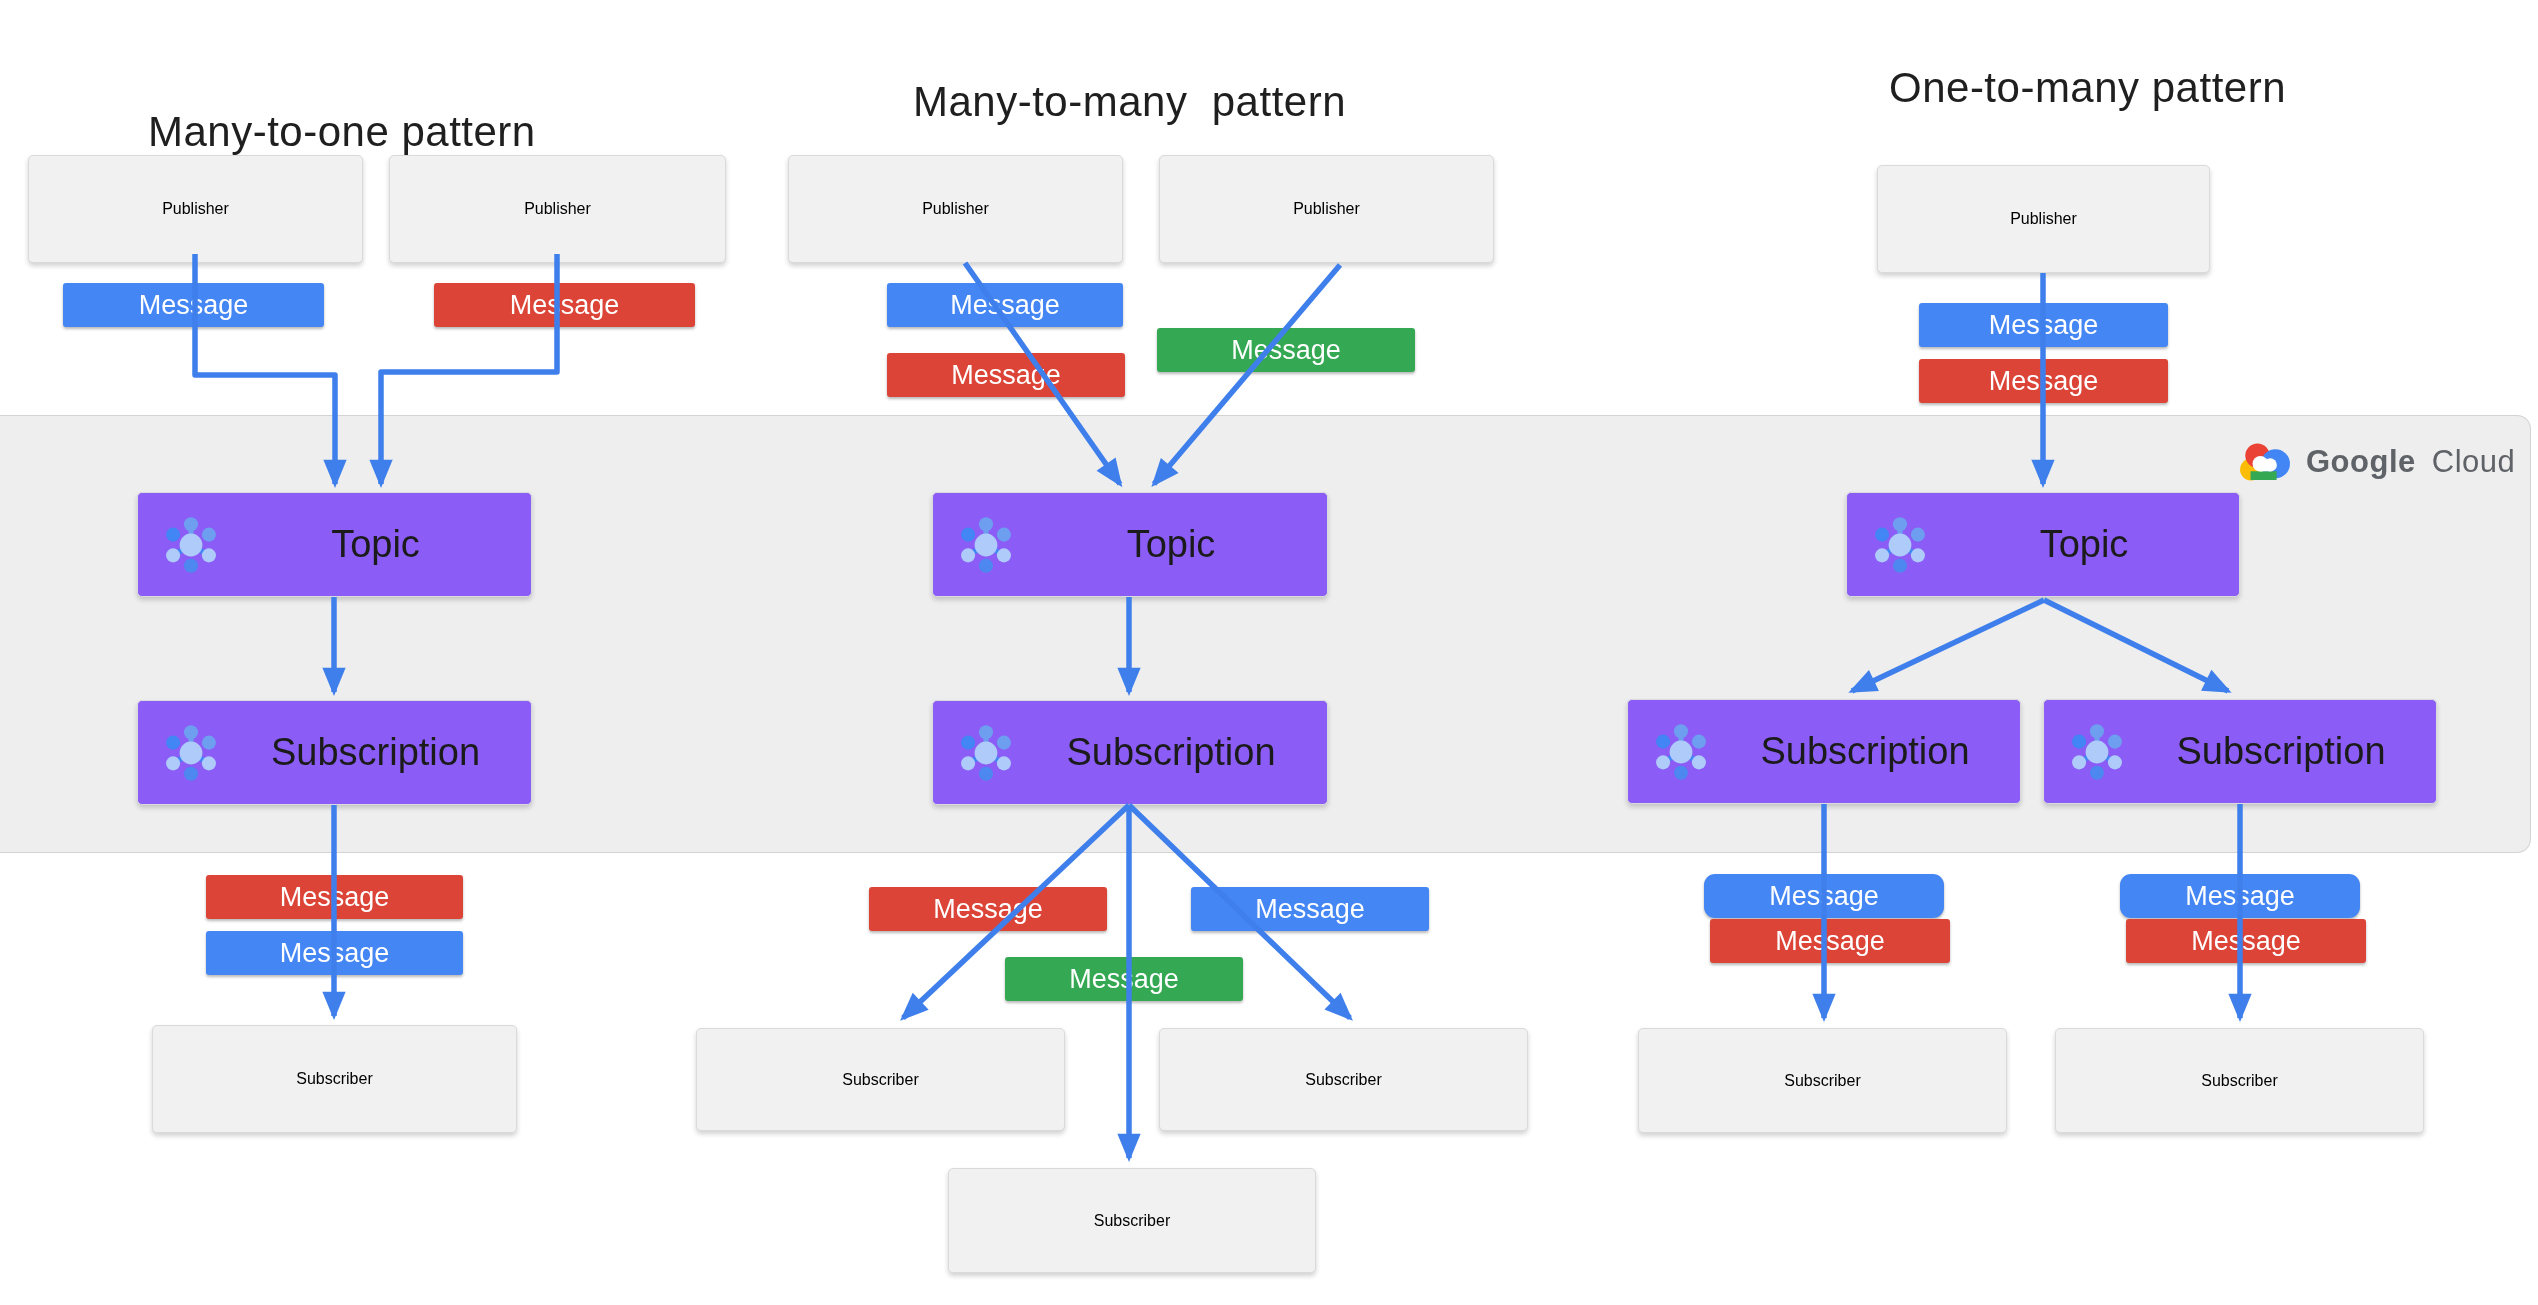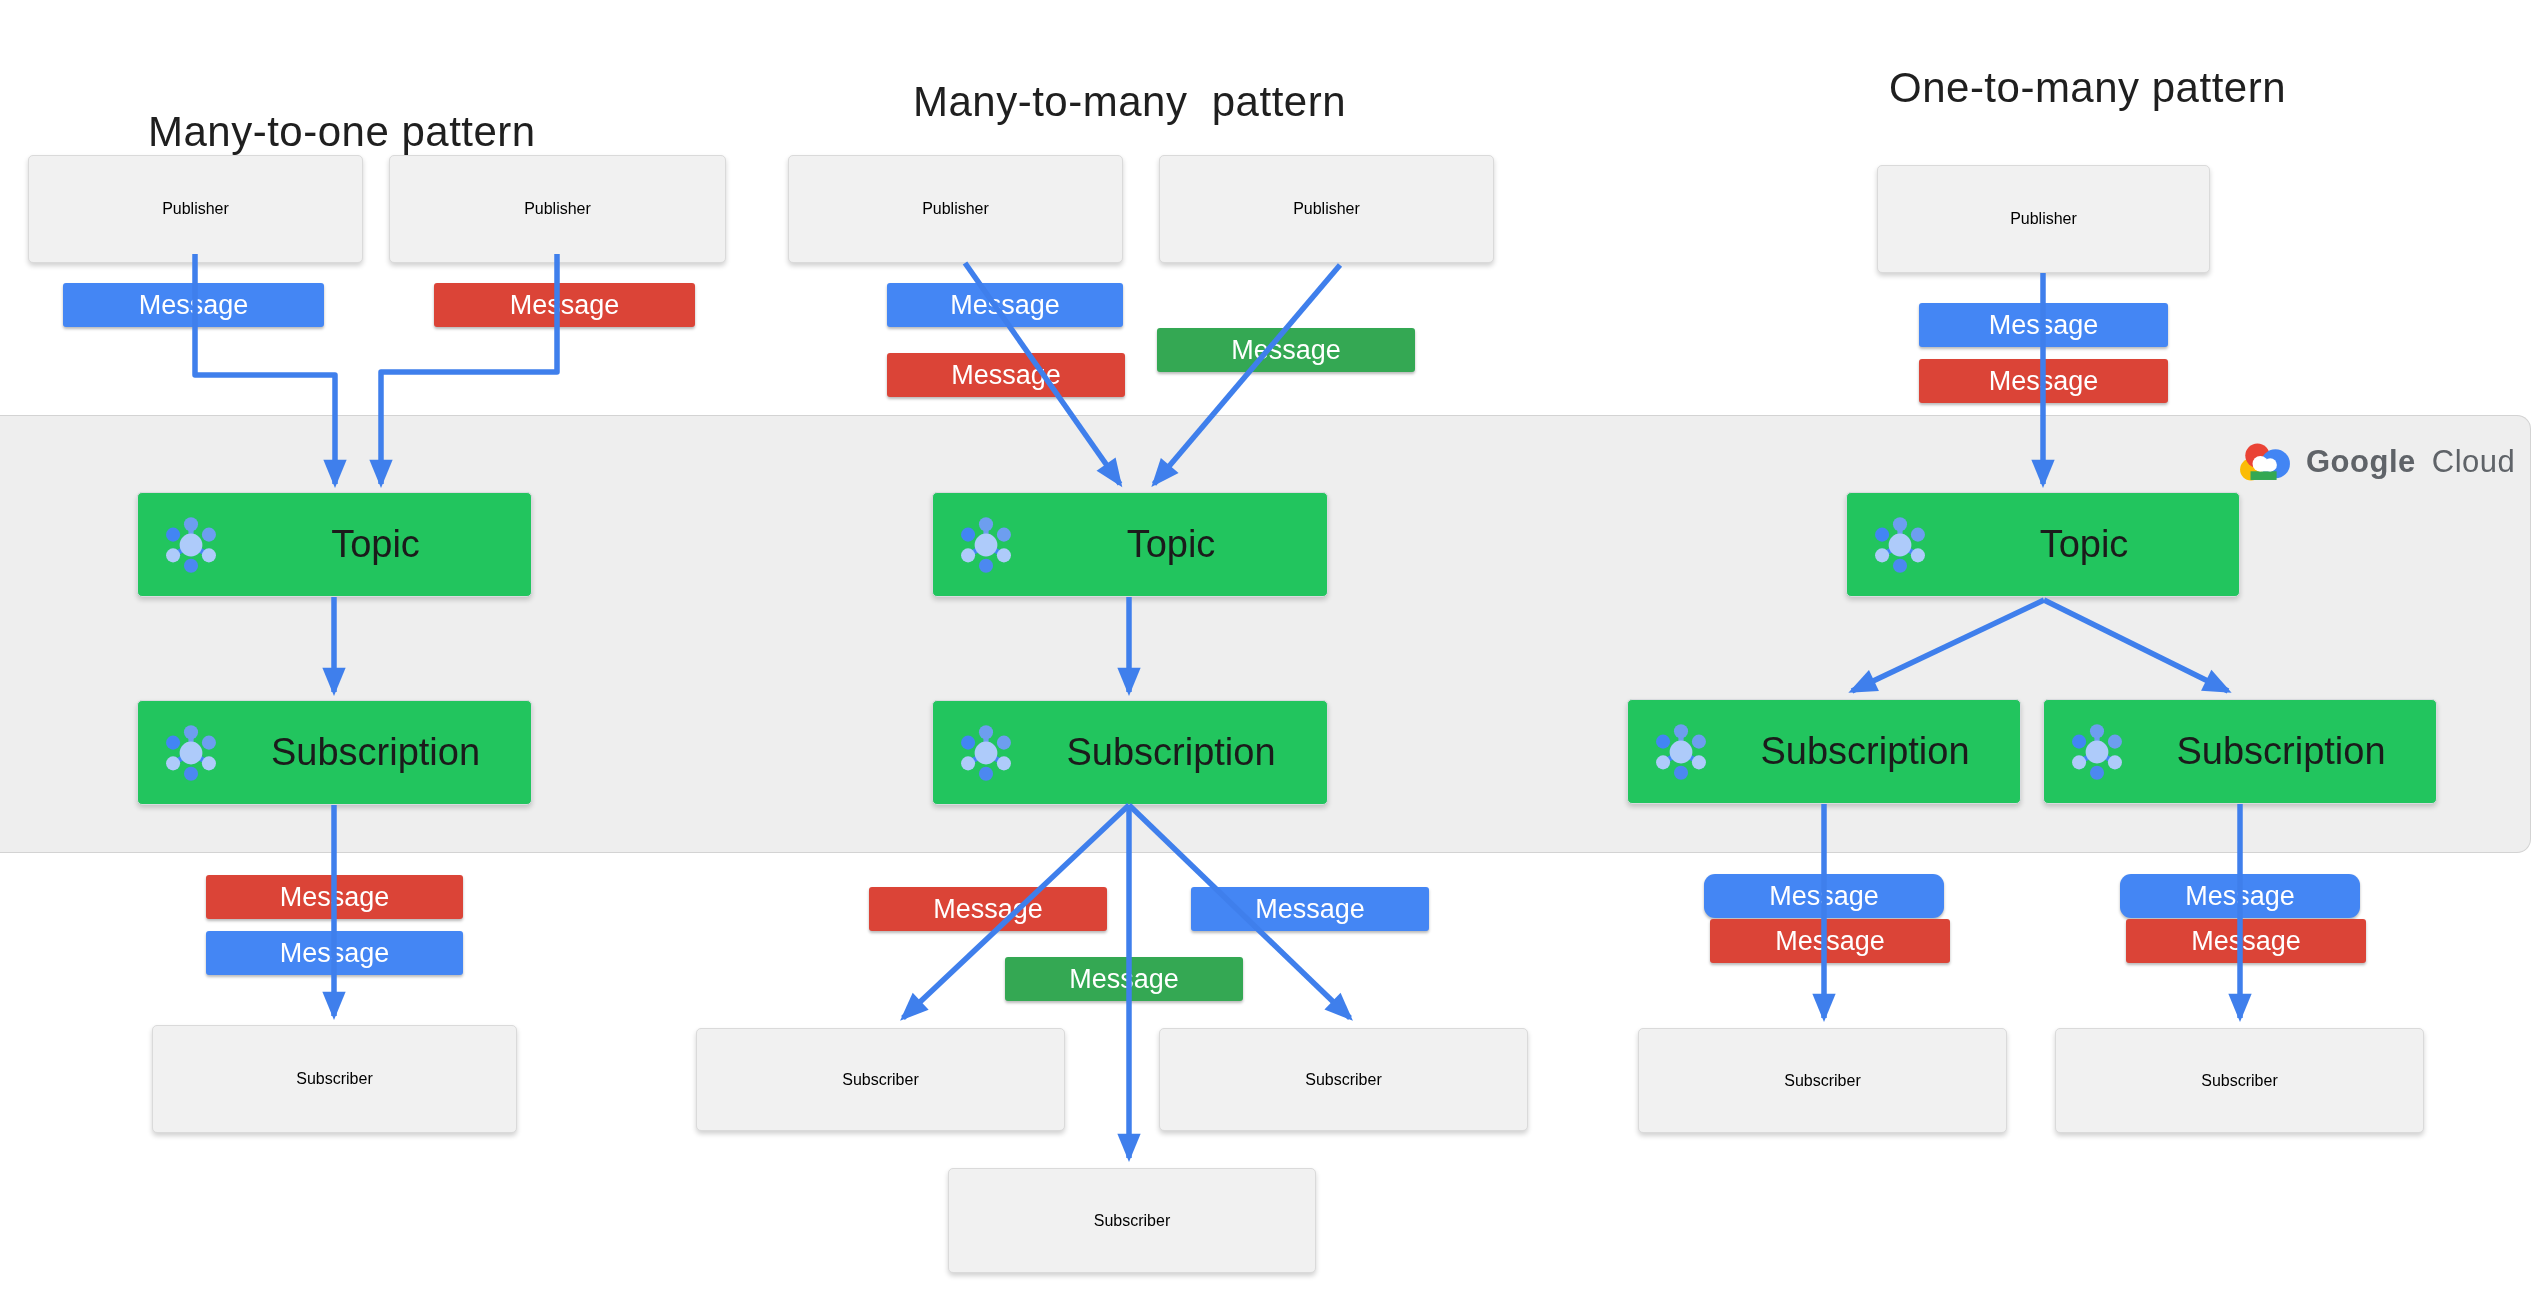--- a/index.html
+++ b/index.html
@@ -5,21 +5,21 @@
   html,body{margin:0;padding:0;background:#fff;}
   .canvas{position:relative;width:2538px;height:1305px;background:#ffffff;
           font-family:"Liberation Sans",sans-serif;overflow:hidden;}
   .band{position:absolute;left:0;top:415px;width:2531px;height:438px;
         background:#eeeeee;border:1px solid #d3d3d3;border-left:none;
         border-radius:0 14px 14px 0;box-sizing:border-box;}
   .title{position:absolute;font-size:42px;color:#1f1f1f;white-space:pre;letter-spacing:0.5px;}
   .node{position:absolute;display:flex;align-items:center;justify-content:center;
         border-radius:5px;box-sizing:border-box;box-shadow:0 3px 5px rgba(0,0,0,.18);}
   .node.gray{background:#f1f1f1;border:1px solid #dadada;}
-  .node.white{background:#22c55e;border:1px solid #d9dbdf;justify-content:flex-start;}
+  .node.white{background:#8b5cf6;border:1px solid #d9dbdf;justify-content:flex-start;}
   .node .label{font-size:38px;color:#1b1b1b;}
   .node.white .label{flex:1;text-align:center;}
   .pubsub-icon{margin-left:24px;width:58px;height:58px;flex:0 0 auto;}
   .msg{position:absolute;height:44px;display:flex;align-items:center;justify-content:center;
        color:#ffffff;font-size:27px;border-radius:3px;box-shadow:0 2px 3px rgba(0,0,0,.28);}
   .msg.blue{background:#4486F4;}
   .msg.red{background:#DB4437;}
   .msg.green{background:#34A853;}
   .msg.rounded{border-radius:11px;}
   svg.arrows{position:absolute;left:0;top:0;width:2538px;height:1305px;pointer-events:none;}

